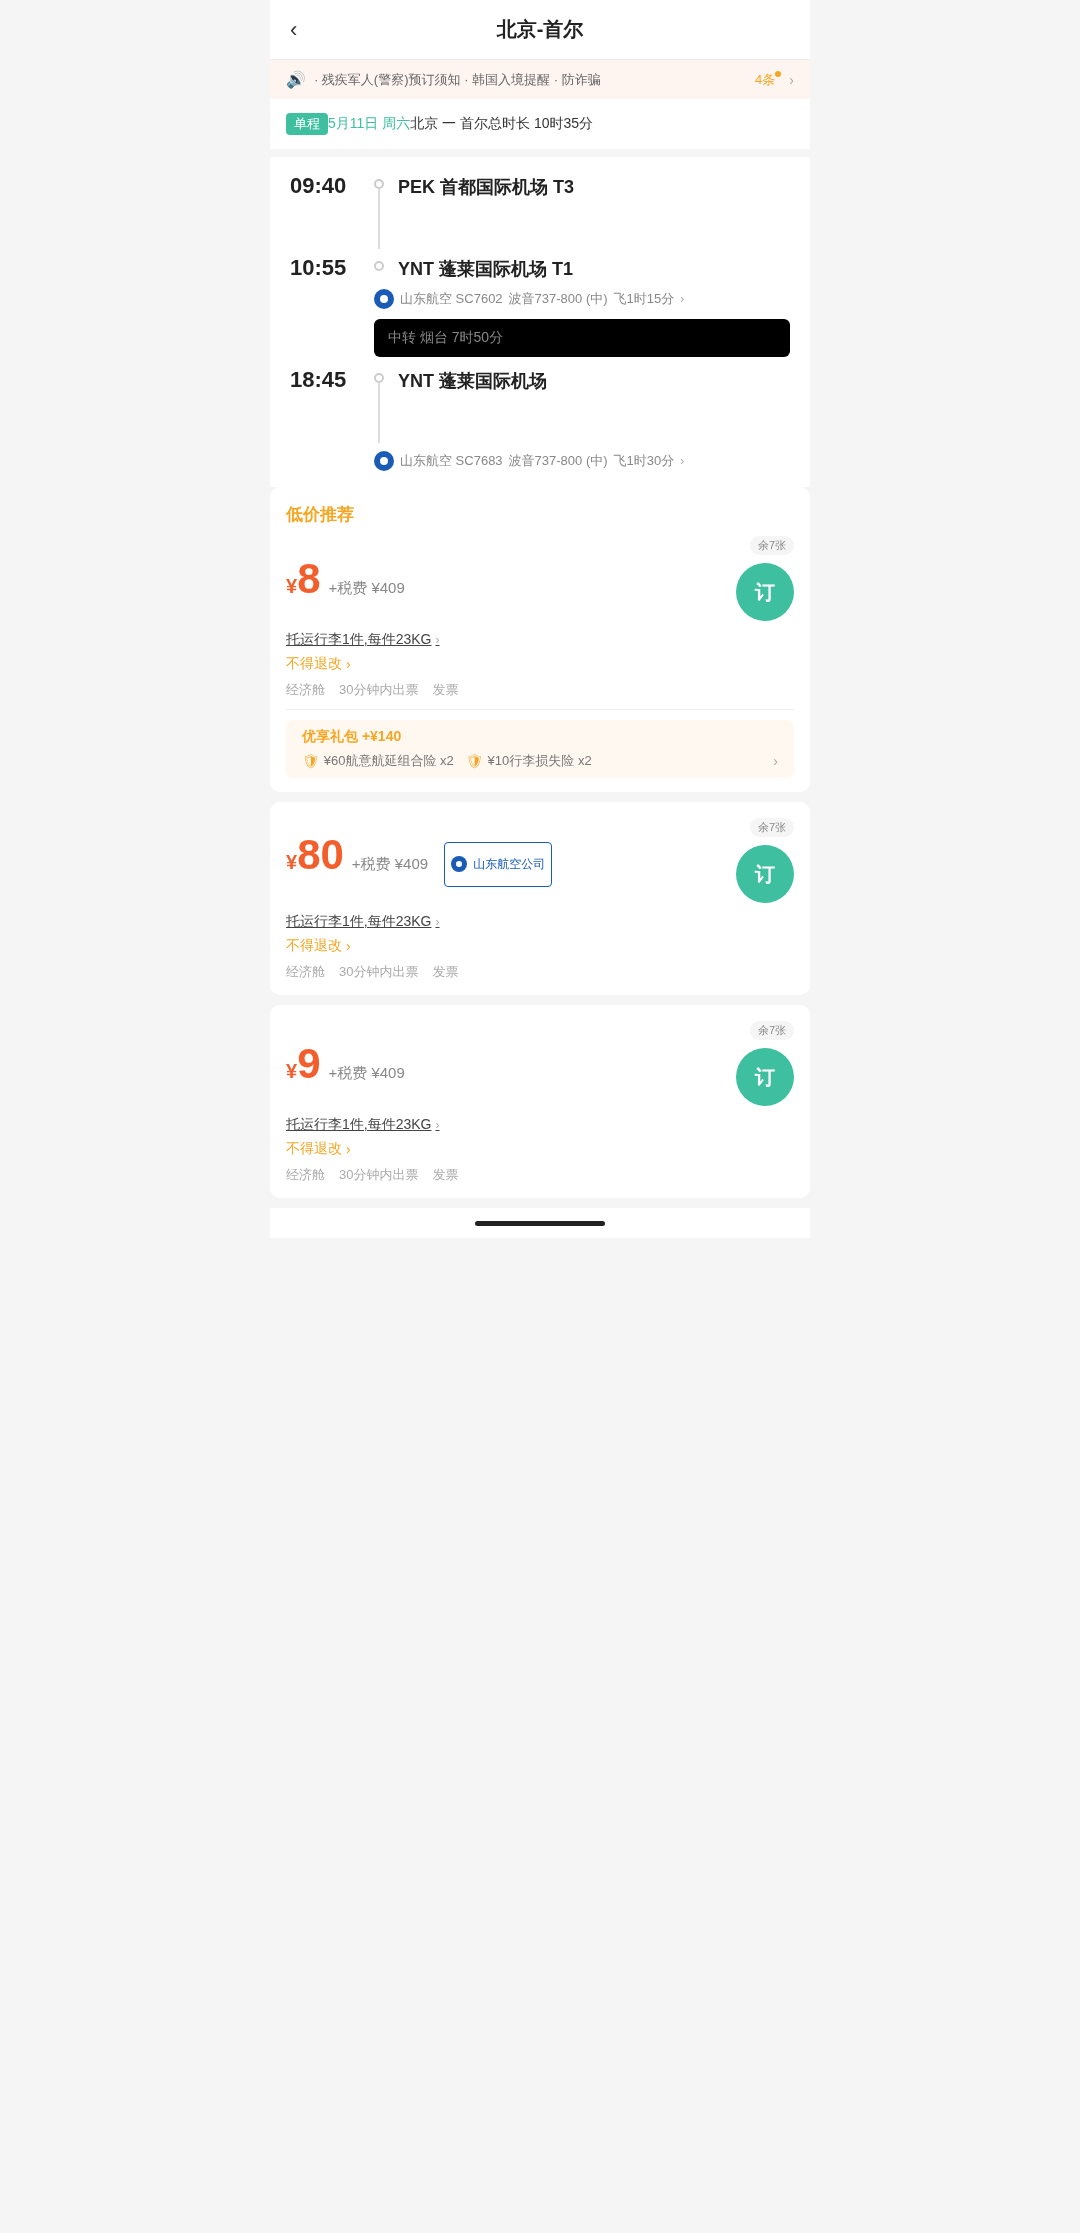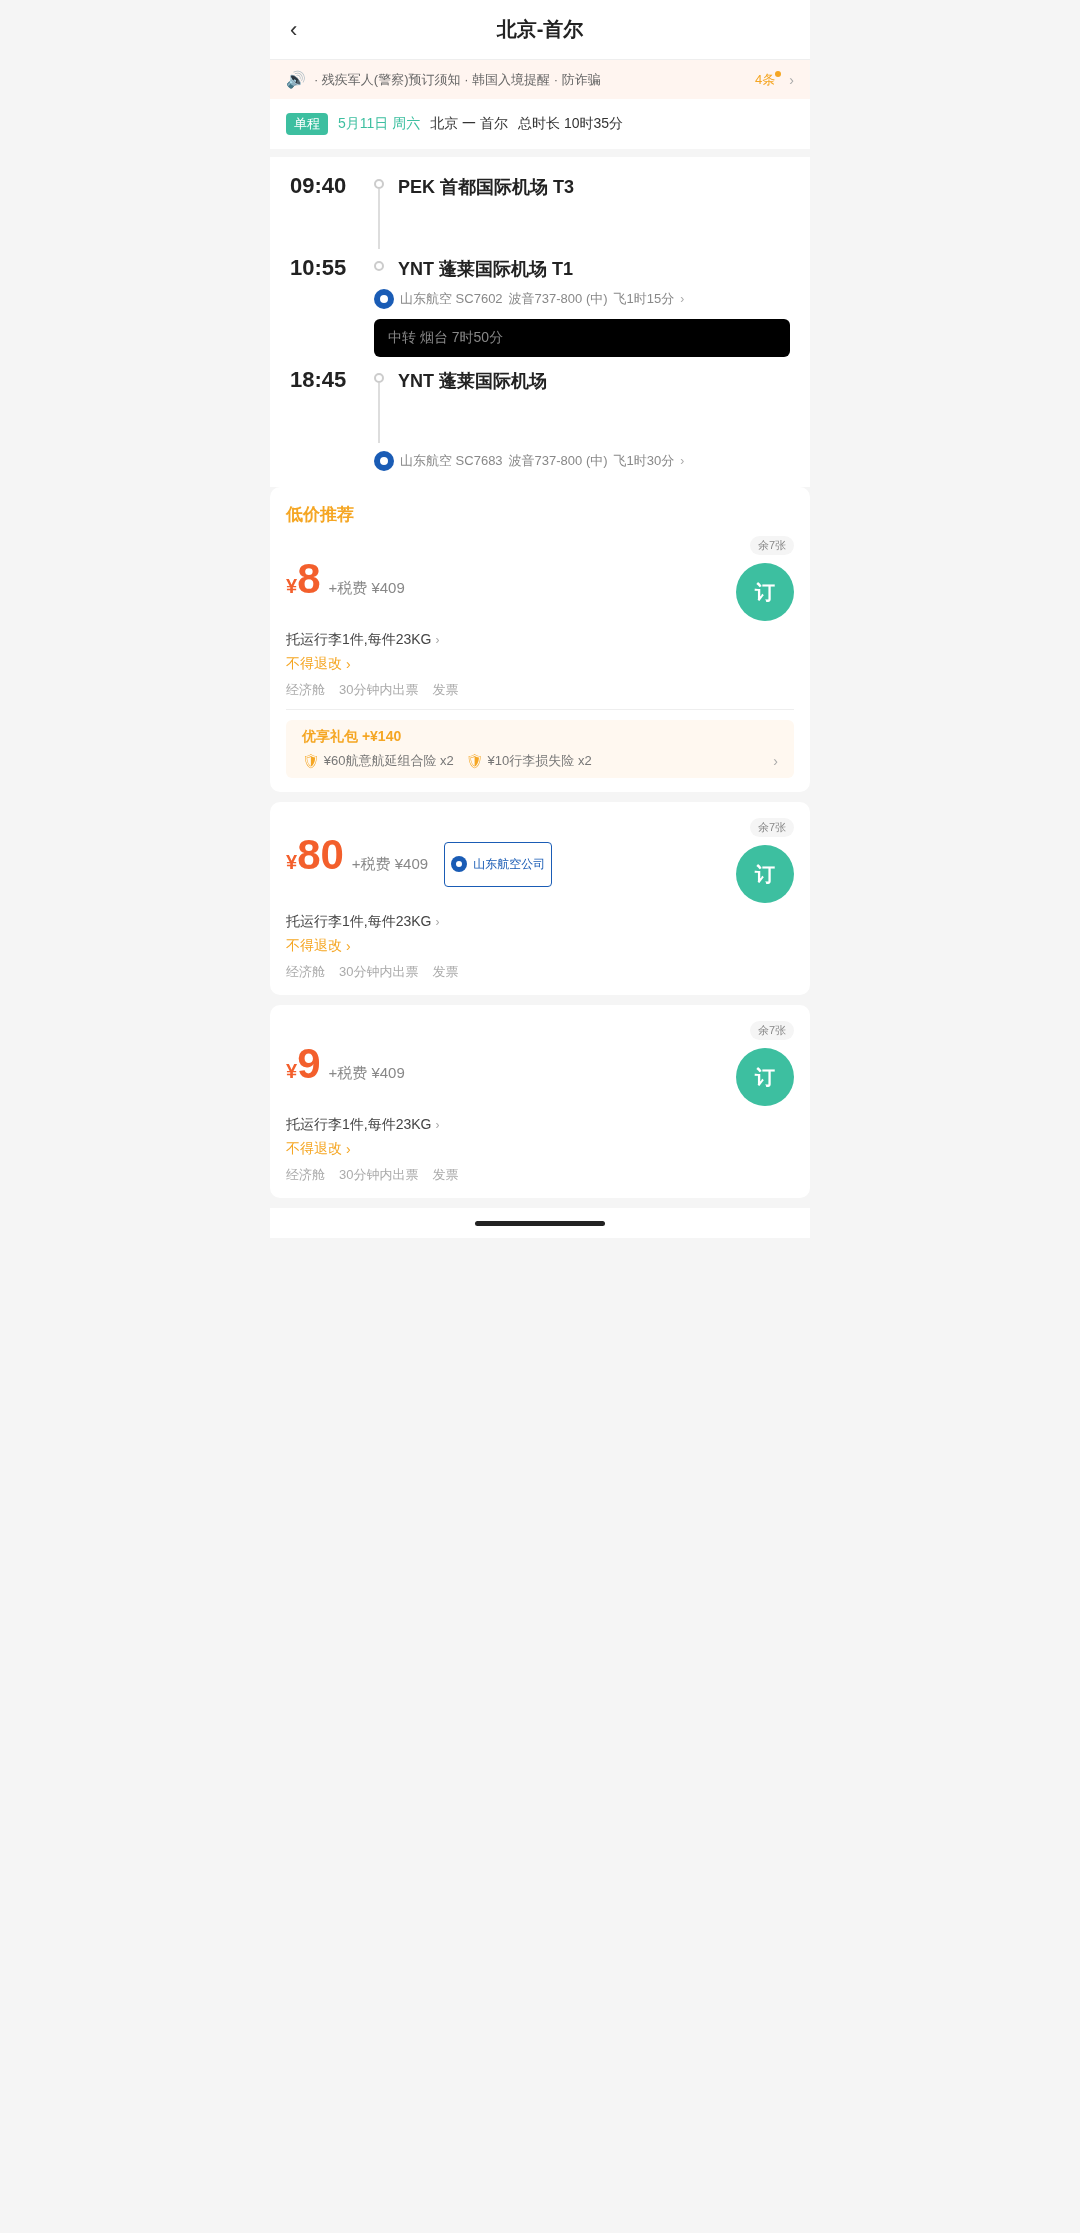--- a/index.html
+++ b/index.html
@@ -76,21 +76,20 @@
       color: #aaa;
       font-size: 14px;
     }
 
     
     .route-info {
       background: #fff;
       padding: 14px 16px;
       display: flex;
       align-items: center;
-      gap: 10px;
       font-size: 14px;
       color: #444;
       border-bottom: 8px solid #f5f5f5;
     }
     .tag-oneway {
       background: #3dbfa0;
       color: #fff;
       border-radius: 4px;
       padding: 2px 8px;
       font-size: 13px;
@@ -281,20 +280,21 @@
       cursor: pointer;
     }
 
     .luggage-row {
       font-size: 14px;
       color: #444;
       display: flex;
       align-items: center;
       gap: 4px;
       margin-bottom: 6px;
+      text-decoration: underline;
     }
     .luggage-arrow {
       color: #aaa;
       font-size: 12px;
     }
     .refund-row {
       font-size: 14px;
       color: #f5a623;
       display: flex;
       align-items: center;

